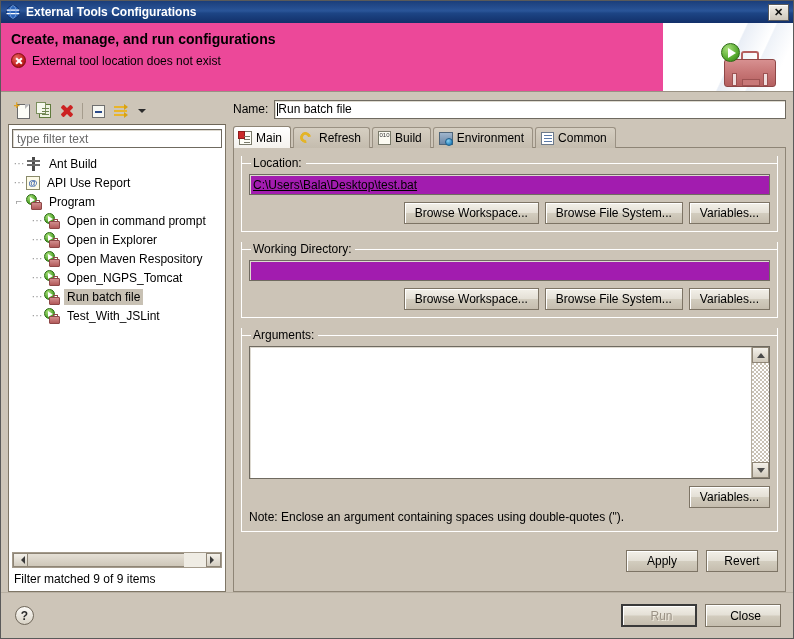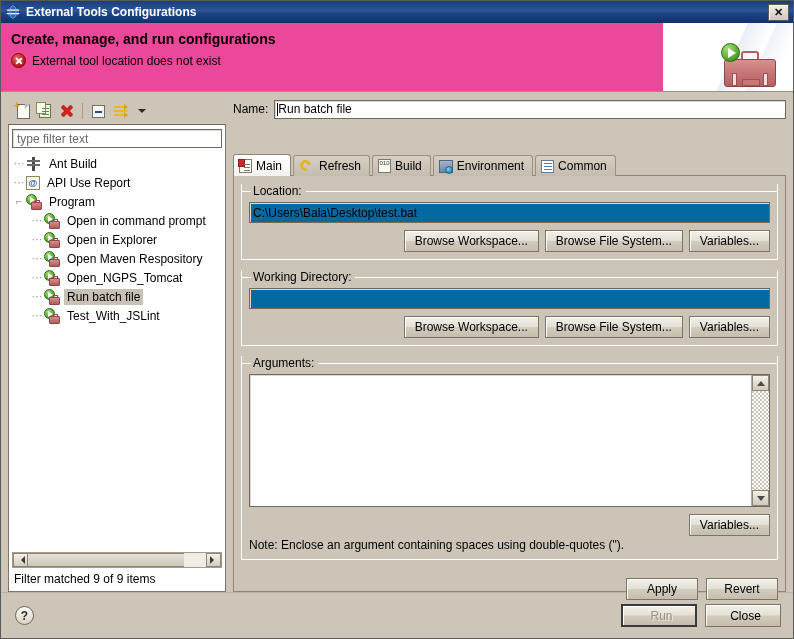--- a/index.html
+++ b/index.html
@@ -471,21 +471,20 @@
     width:1px; background:#000;
   }
 
   .tabs {
     display: flex;
     align-items: flex-end;
     height: 22px;
     flex: 0 0 auto;
     position: relative;
     z-index: 2;
-    margin-top: 28px;
   }
   .tab {
     display: flex;
     align-items: center;
     height: 21px;
     padding: 0 8px 0 5px;
     font-size: 12px;
     background: linear-gradient(to bottom,#d6cfc2,#c4bcae);
     border: 1px solid #9a9183;
     border-bottom: none;
@@ -588,29 +587,30 @@
     padding: 0 4px 0 2px;
     font-size: 12px;
     margin-left: 2px;
     top: 0px;
     z-index: 2;
     line-height: 14px;
   }
   .group-content { padding-top: 4px; position: relative; z-index: 1;}
   .text-field {
     height: 21px;
-    background: #0369a1;
+    background: #a21caf;
     border: 1px solid #6f6a60;
     box-shadow: inset 1px 1px 0 #ddd9d0;
     box-sizing: border-box;
     display: flex;
     align-items: center;
     padding: 0 3px;
     font-size: 12px;
     position: relative;
+    text-decoration: underline;
   }
   .btn-row {
     display: flex;
     justify-content: flex-end;
     gap: 6px;
     margin-top: 7px;
   }
   .btn {
     height: 22px;
     min-width: 60px;

